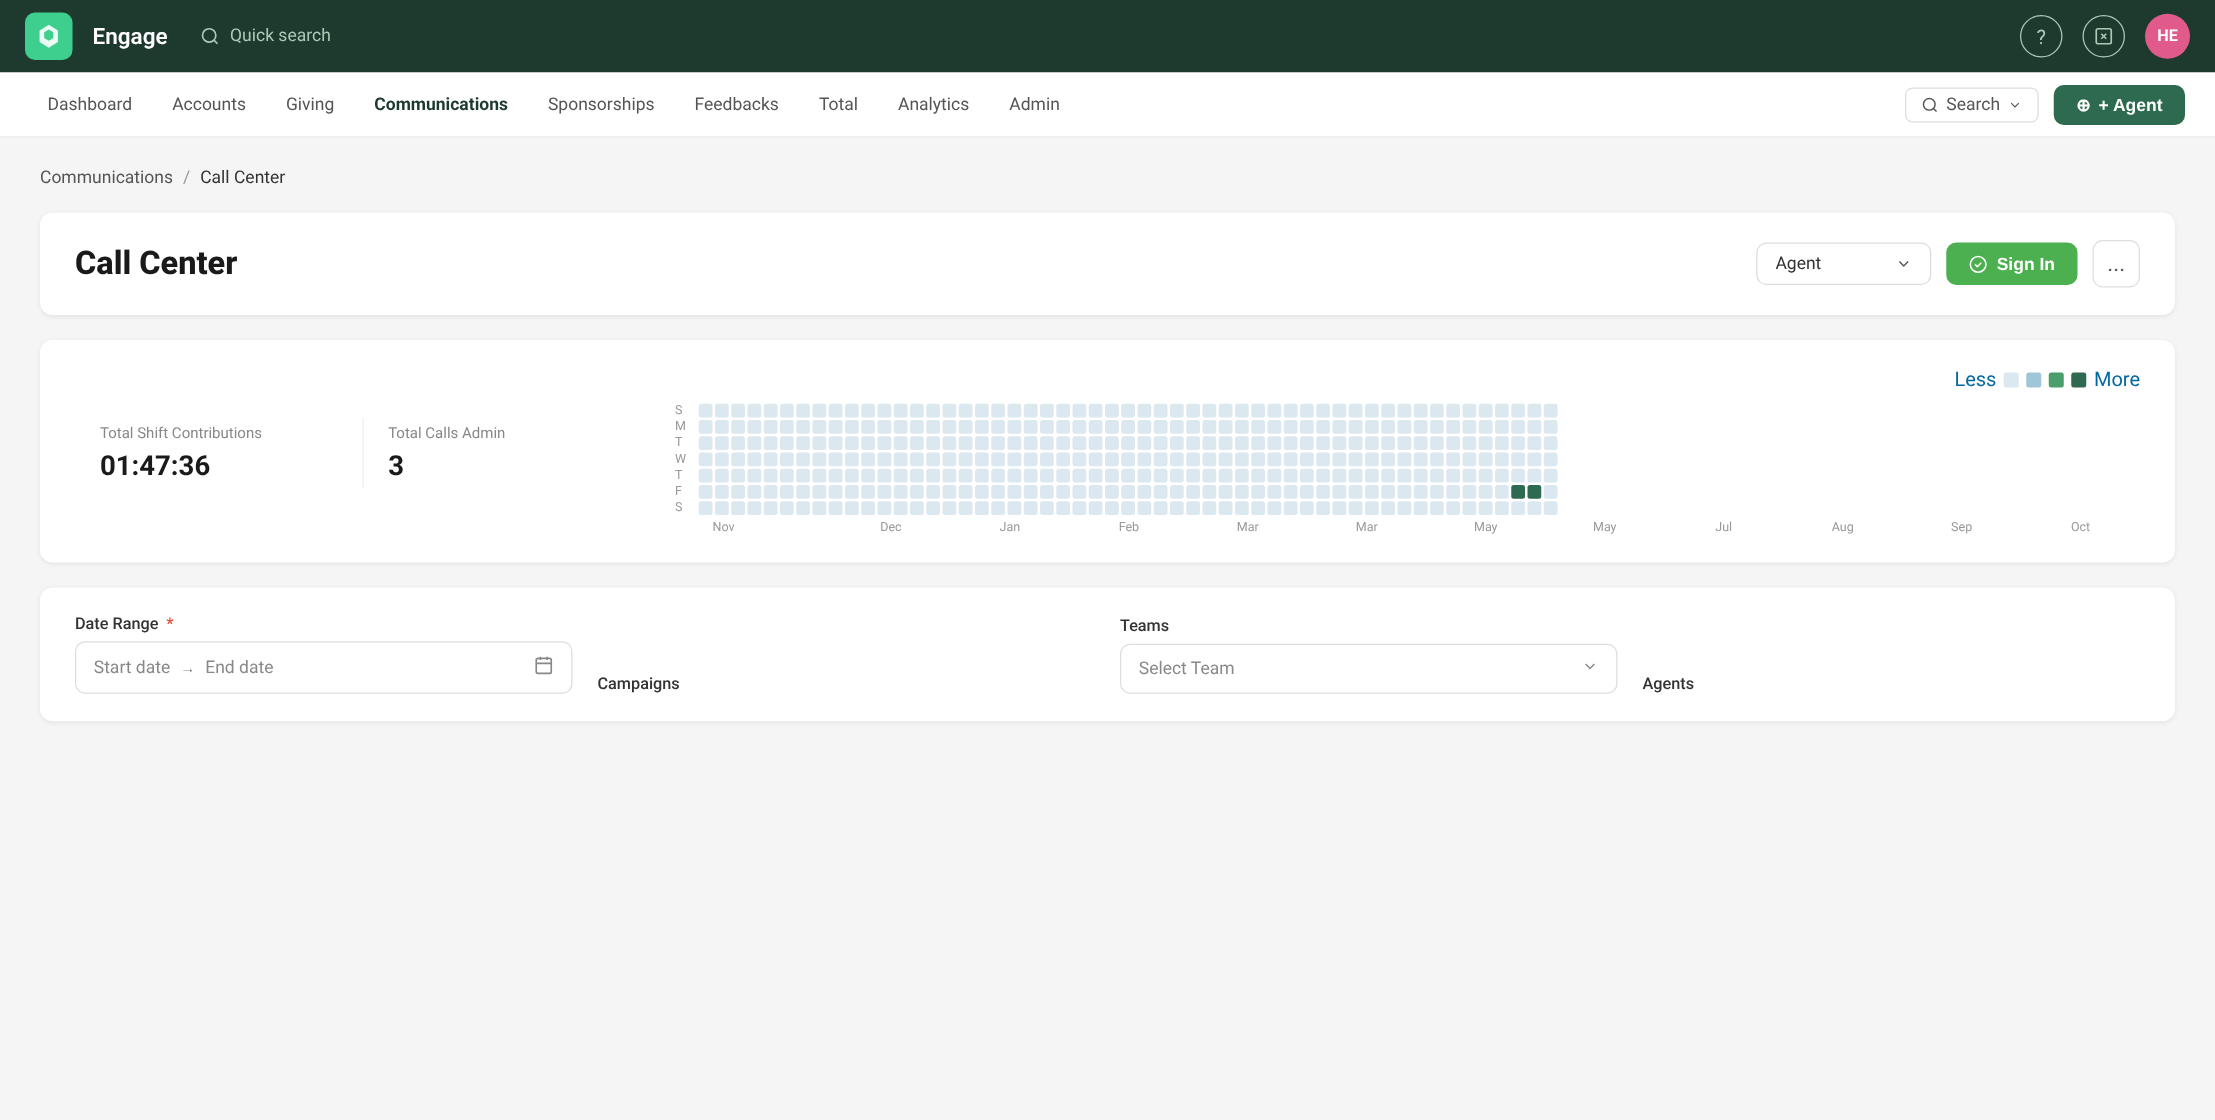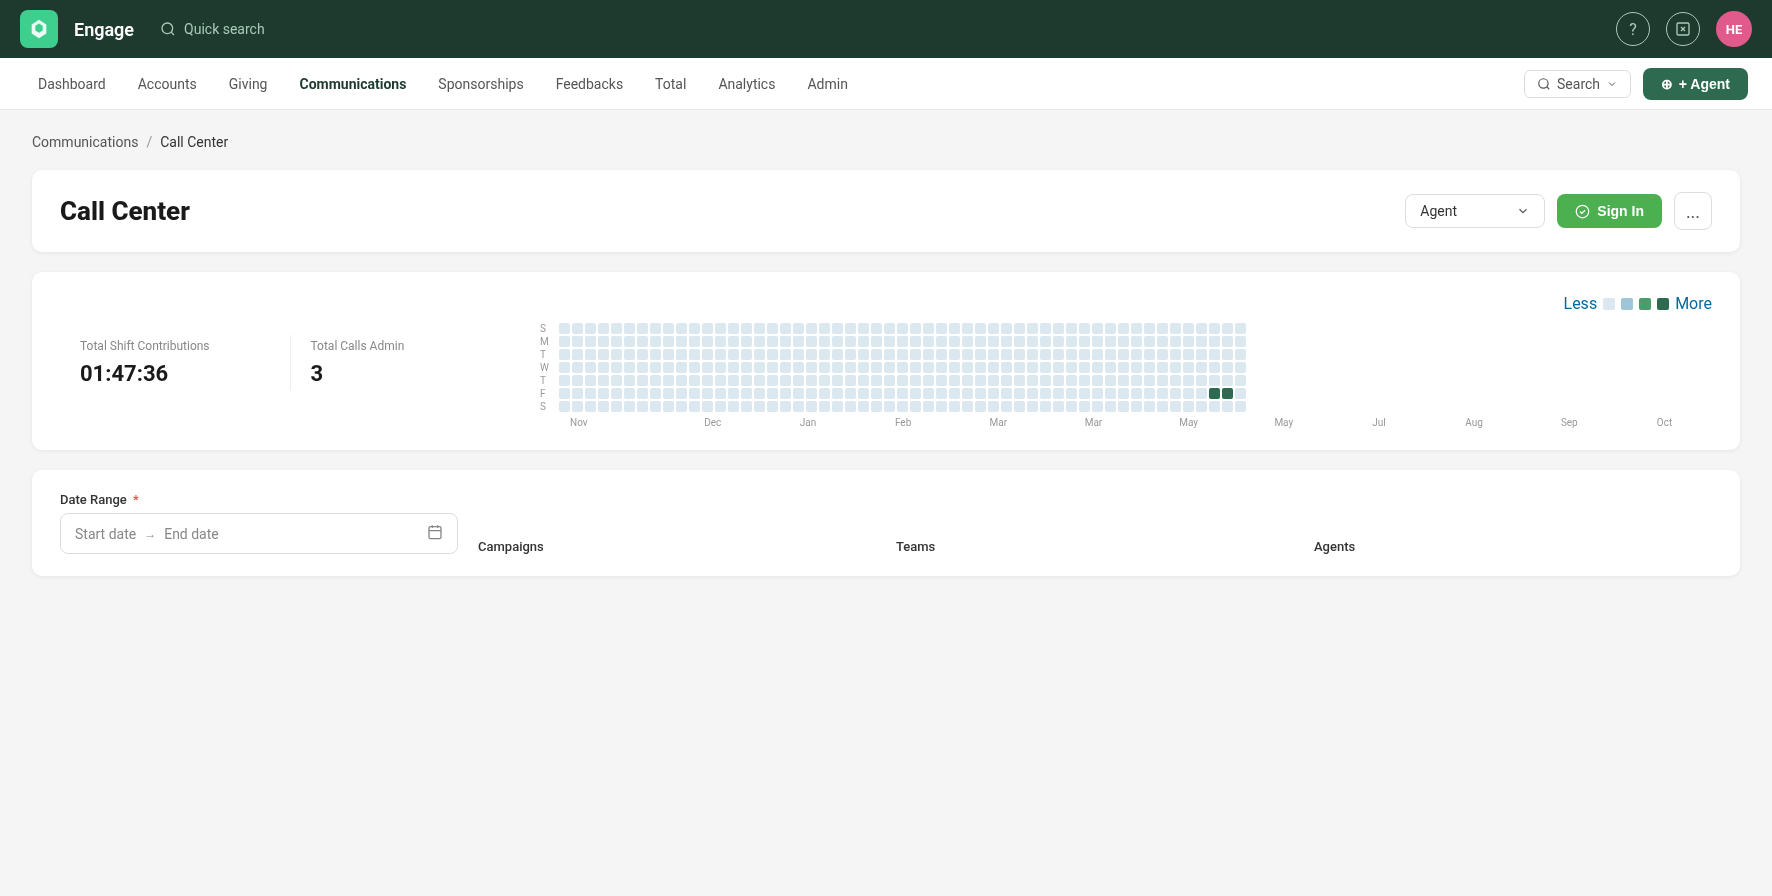--- a/index.html
+++ b/index.html
@@ -891,20 +891,28 @@
           </span>
         </div>
       </div>
 
       <div class="filter-group">
         <div class="filter-label">Campaigns</div>
       </div>
 
       <div class="filter-group">
         <div class="filter-label">Teams</div>
+        <div class="filter-input">
+          <span>Select Team</span>
+          <span class="chevron-icon">
+            <svg width="14" height="14" viewBox="0 0 24 24" fill="none" stroke="#888" stroke-width="2">
+                <path d="m6 9 6 6 6-6"></path>
+              </svg>
+          </span>
+        </div>
       </div>
 
       <div class="filter-group">
         <div class="filter-label">Agents</div>
       </div>
     </div>
   </div>
 
 </div>
 

